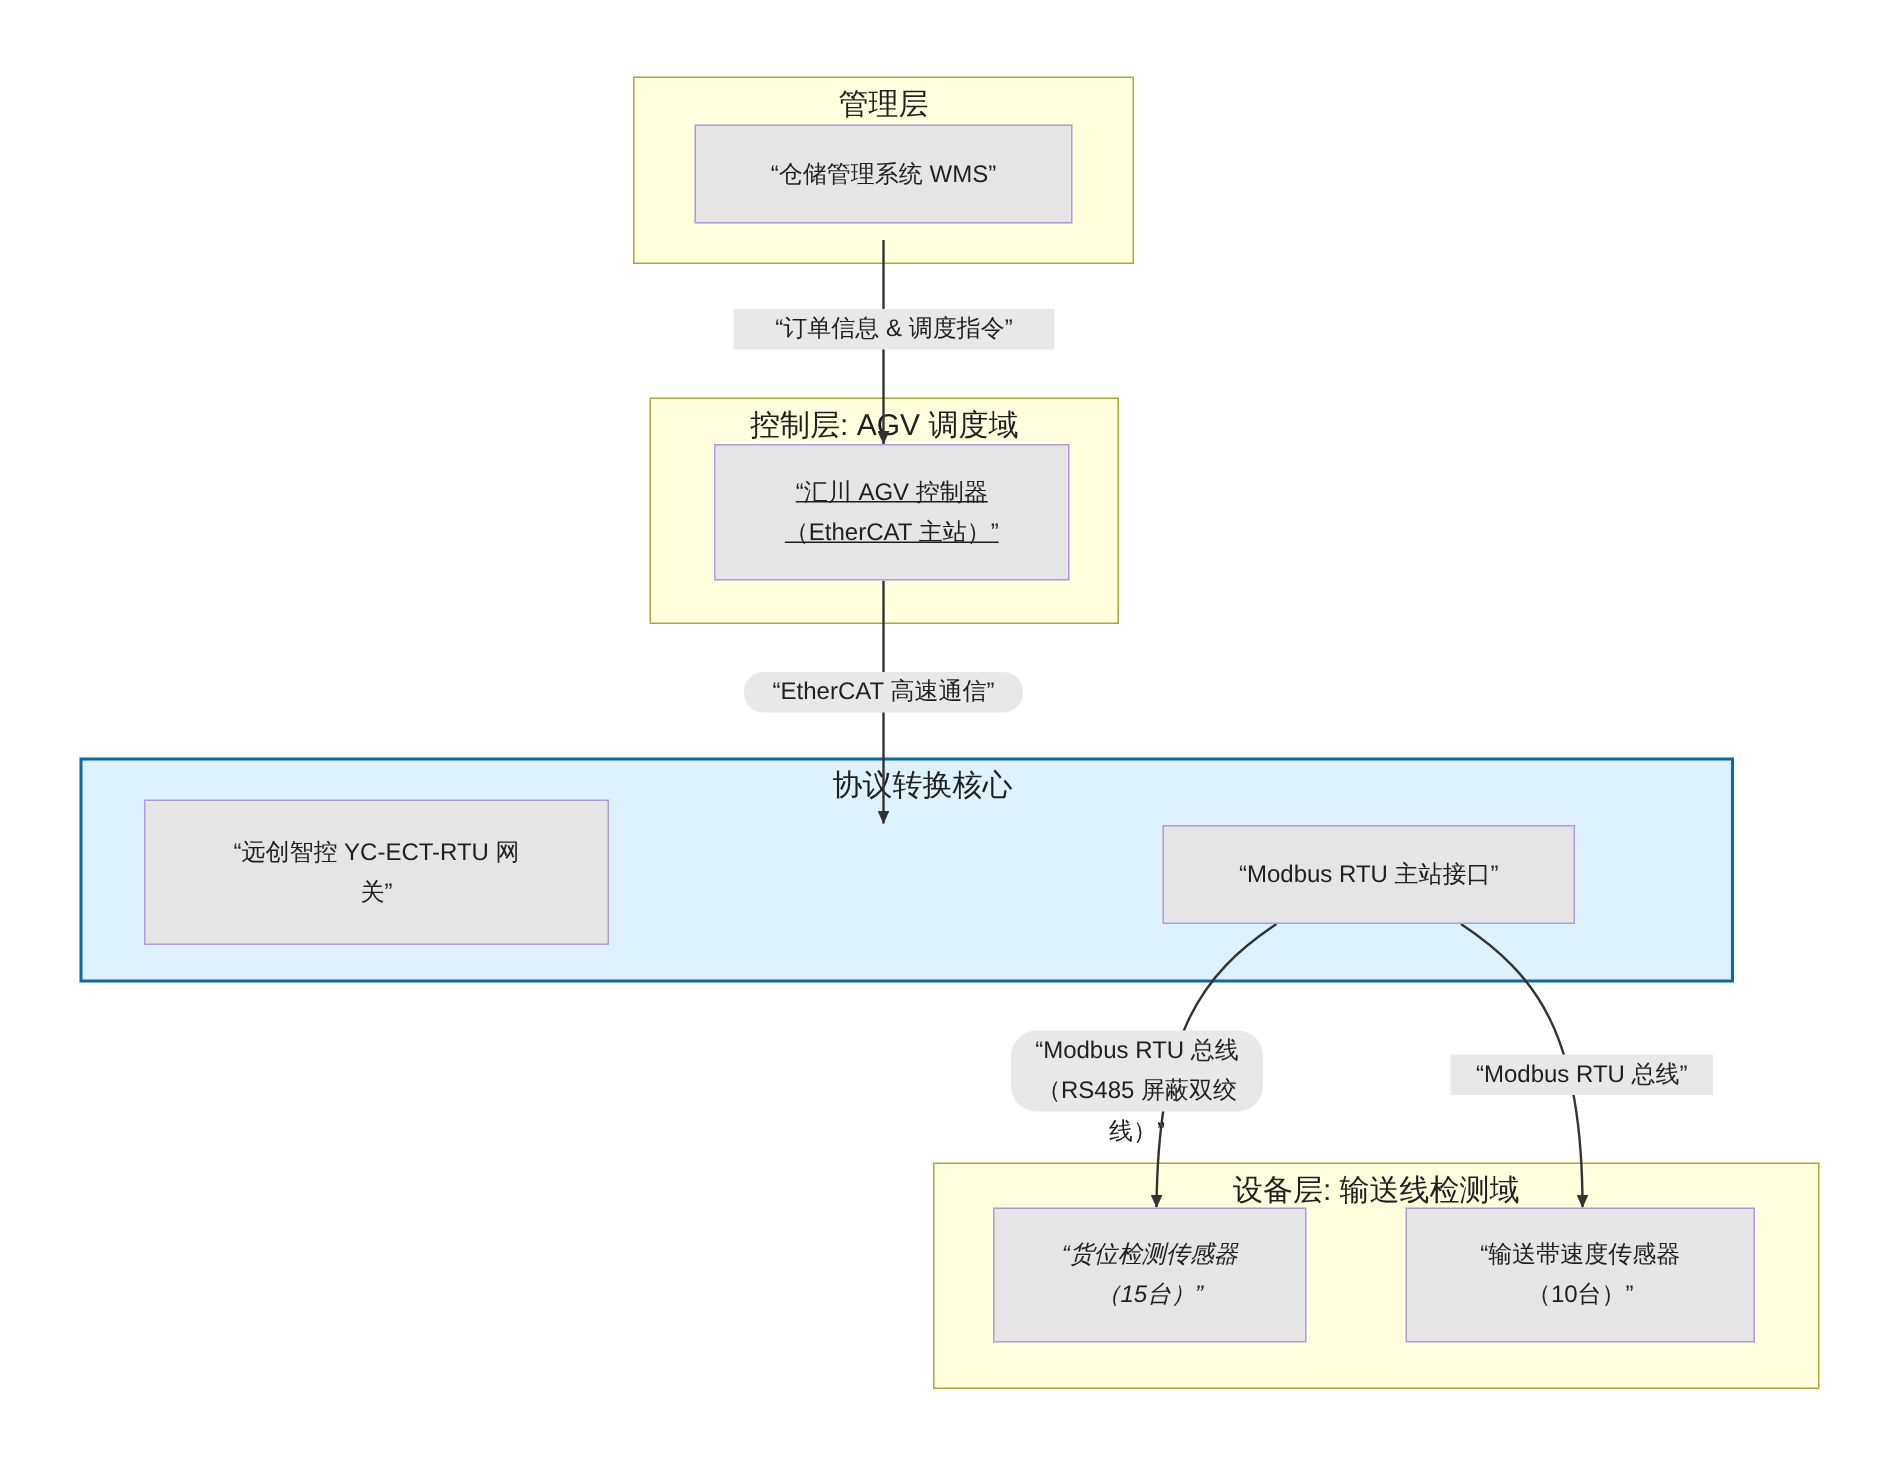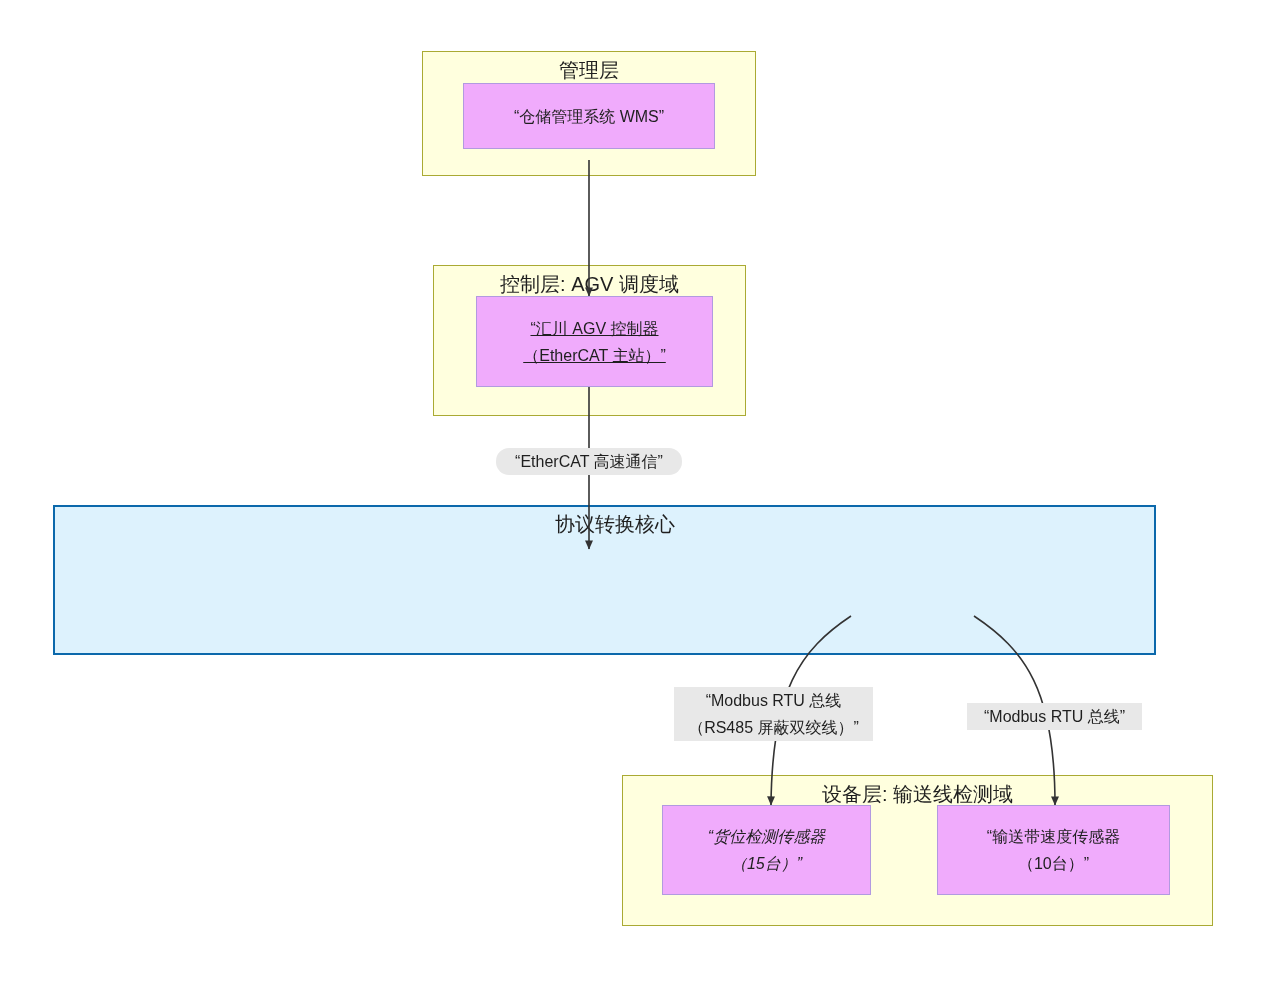--- a/index.html
+++ b/index.html
@@ -51,21 +51,21 @@
     font-size: 20px;
     line-height: 20px;
     color: #1f1f1f;
     white-space: nowrap;
   }
 
   
   .node {
     position: absolute;
     box-sizing: border-box;
-    background: #f0abfc;
+    background: #e5e5e5;
     border: 1px solid #b29ae0;
     display: flex;
     align-items: center;
     justify-content: center;
     text-align: center;
     font-size: 16px;
     line-height: 27px;
     color: #1f1f1f;
     white-space: pre-line;
     padding: 2px 6px;
@@ -119,30 +119,34 @@
     <path d="M851,616 C800,650 772,690 771,805" fill="none" stroke="#333333" stroke-width="1.6" marker-end="url(#arrowhead)"></path>
 
     <path d="M974,616 C1025,650 1055,690 1055,805" fill="none" stroke="#333333" stroke-width="1.6" marker-end="url(#arrowhead)"></path>
   </svg>
 
   <div class="node" style="left:463px; top:83px; width:252px; height:66px;">“仓储管理系统 WMS”</div>
 
   <div class="node" style="left:476px; top:296px; width:237px; height:91px;text-decoration:underline;">“汇川 AGV 控制器
 （EtherCAT 主站）”</div>
 
+  <div class="node" style="left:96px; top:533px; width:310px; height:97px;">“远创智控 YC-ECT-RTU 网
+关”</div>
 
 
+  <div class="node" style="left:775px; top:550px; width:275px; height:66px;">“Modbus RTU 主站接口”</div>
 
   <div class="node" style="left:662px; top:805px; width:209px; height:90px;font-style:italic;">“货位检测传感器
 （15台）”</div>
 
   <div class="node" style="left:937px; top:805px; width:233px; height:90px;">“输送带速度传感器
 （10台）”</div>
 
+  <div class="edge-label" style="left:489px; top:206px; width:214px; height:27px;">“订单信息 &amp; 调度指令”</div>
 
   <div class="edge-label" style="left:496px; top:448px; width:186px; height:27px;border-radius:13px;">“EtherCAT 高速通信”</div>
 
-  <div class="edge-label" style="left:674px; top:687px; width:199px; height:54px;">“Modbus RTU 总线
+  <div class="edge-label" style="left:674px; top:687px; width:168px; height:54px;border-radius:17px;">“Modbus RTU 总线
 （RS485 屏蔽双绞线）”</div>
 
   <div class="edge-label" style="left:967px; top:703px; width:175px; height:27px;">“Modbus RTU 总线”</div>
 
 </div>
 
 </body></html>

